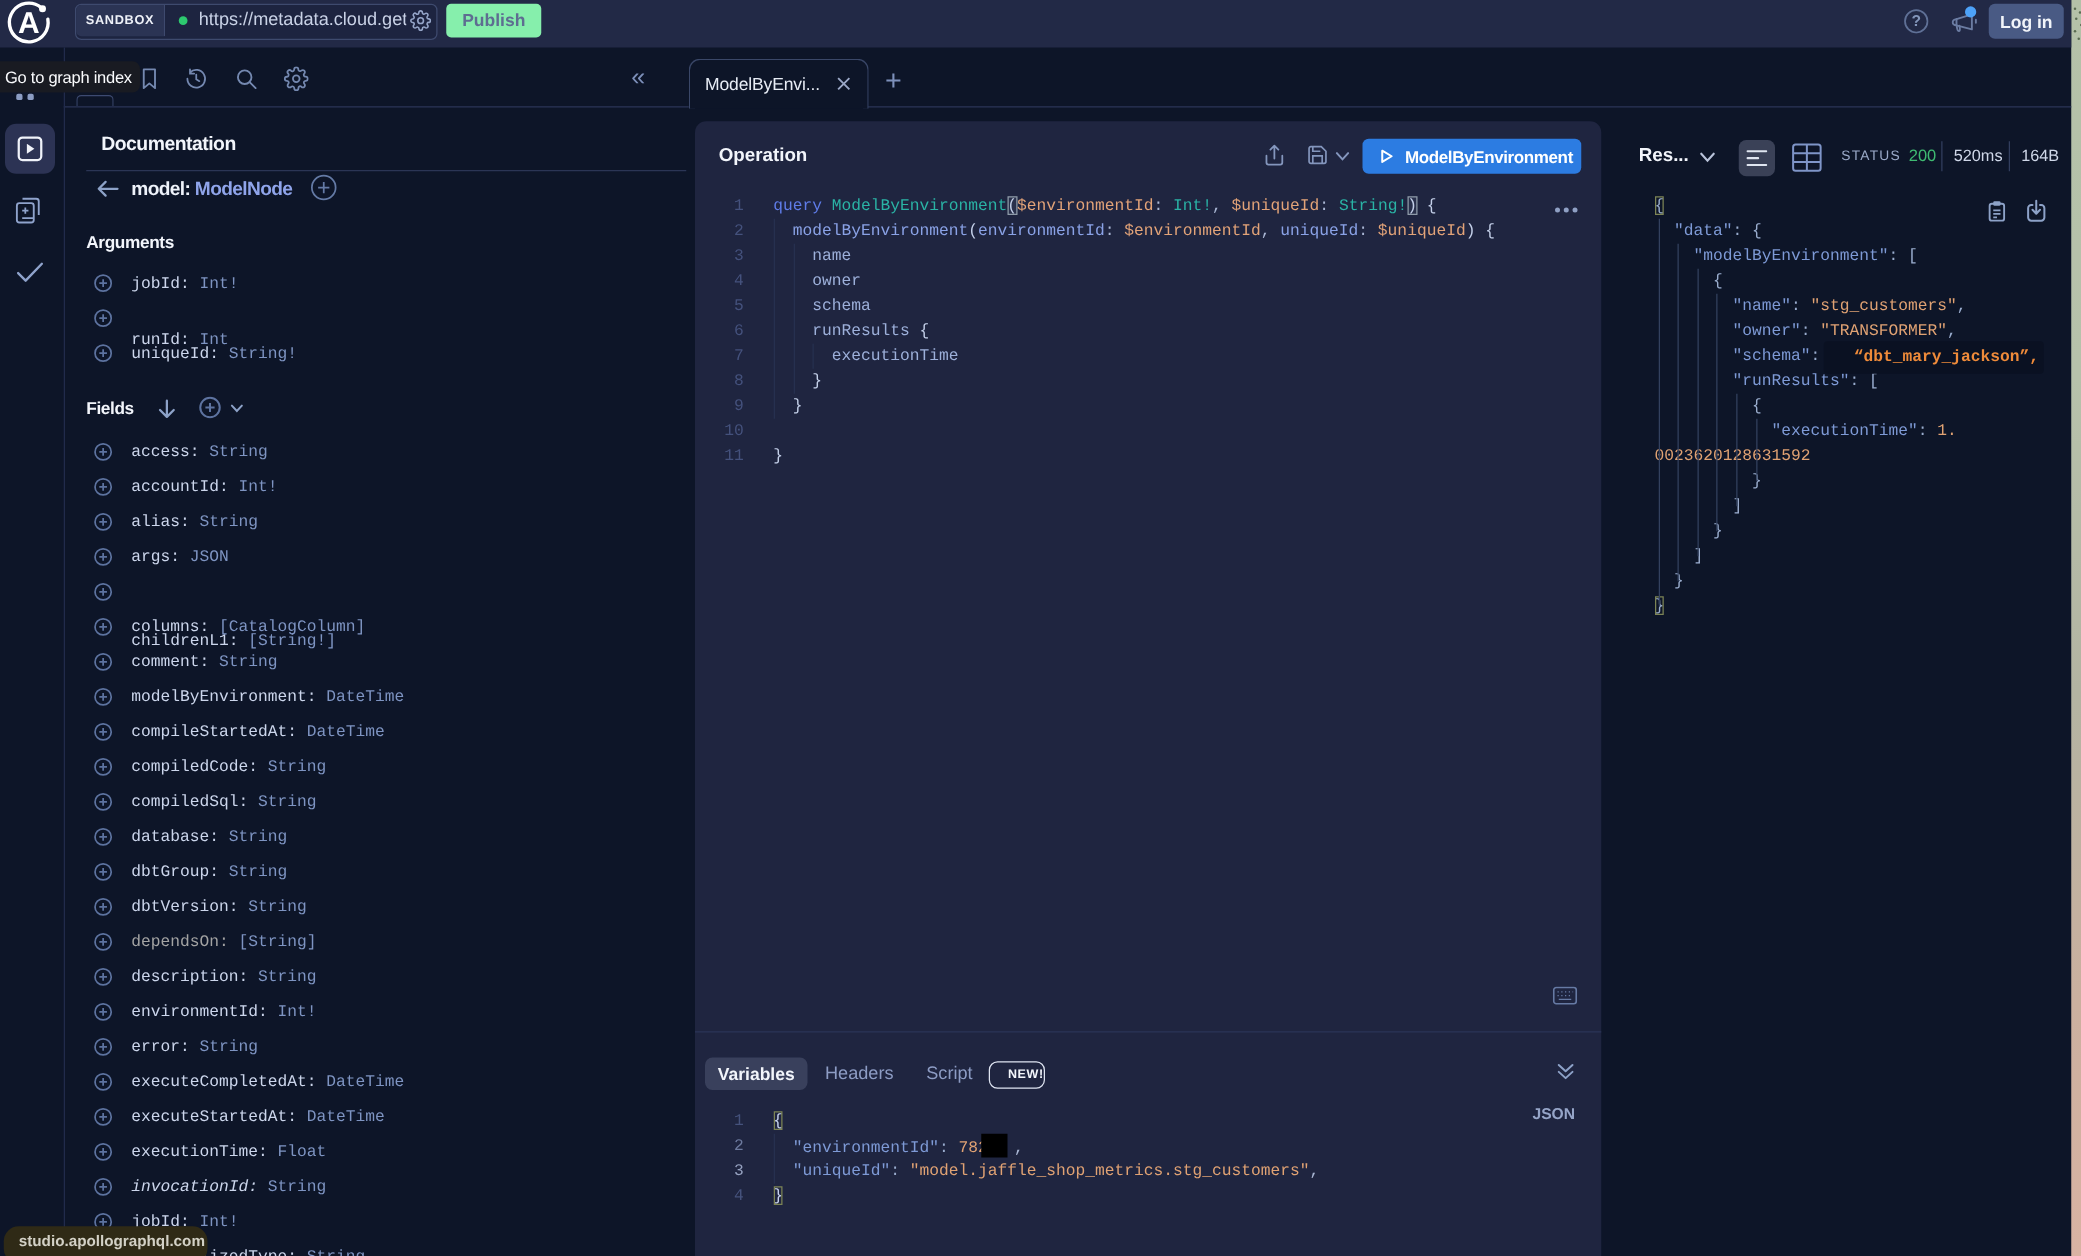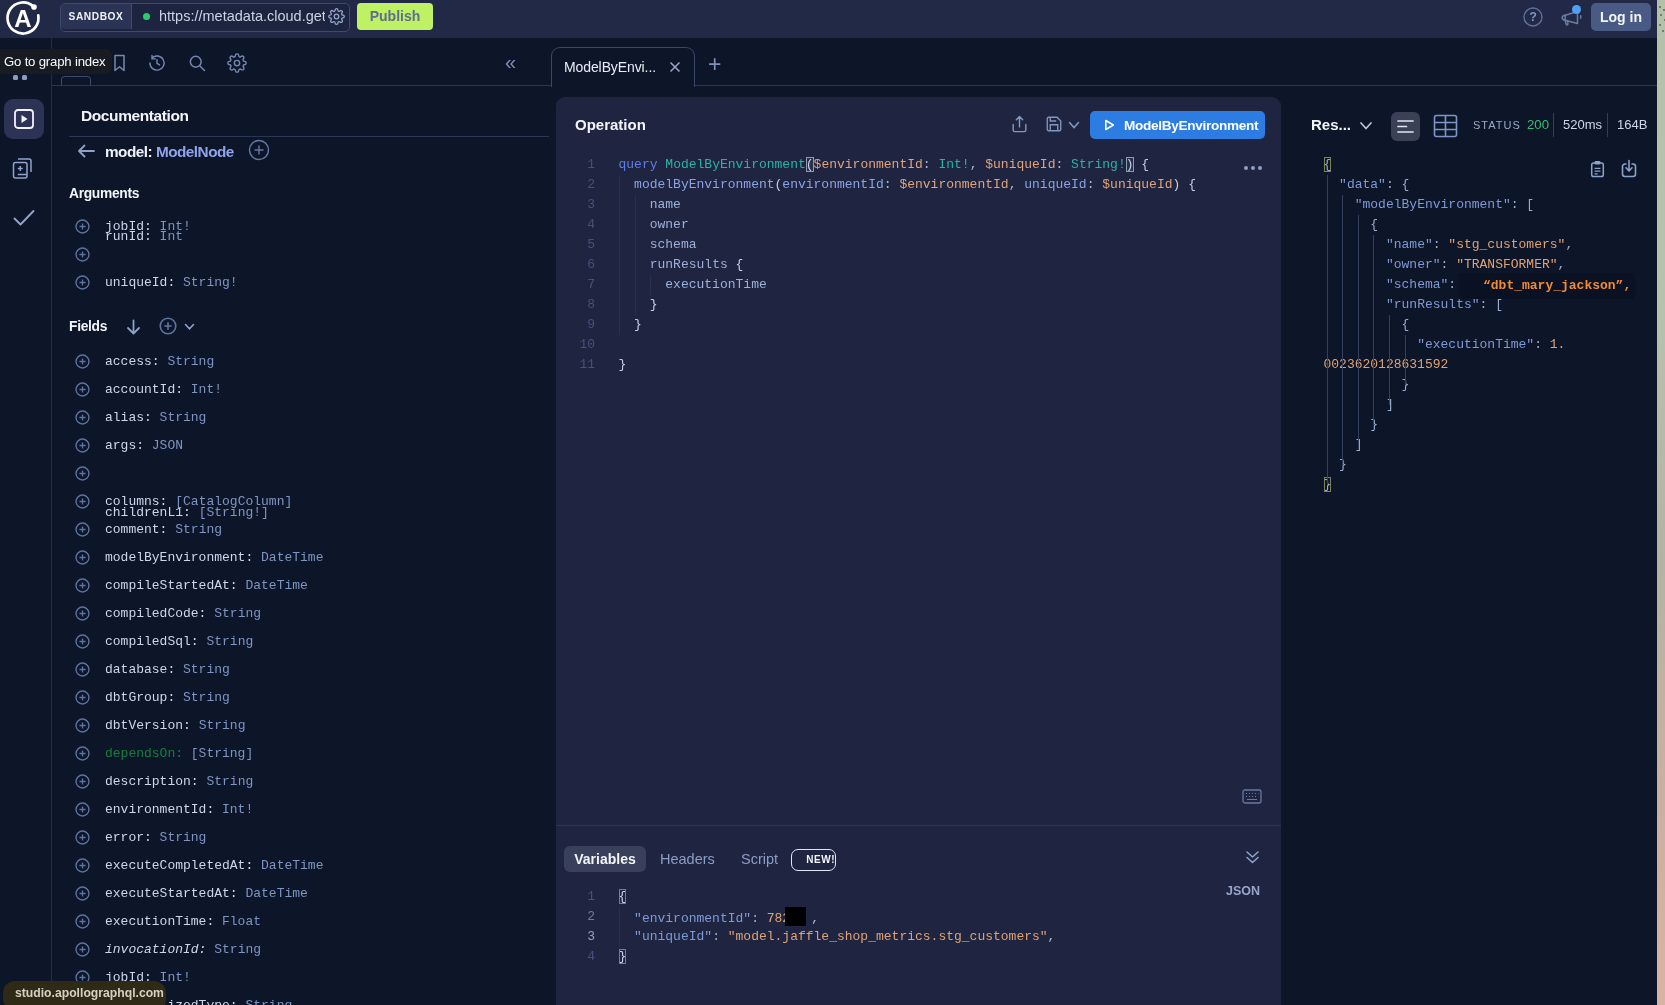--- a/index.html
+++ b/index.html
@@ -28,21 +28,21 @@
 </svg>
 <div class="abs" style="left:60px;top:3px;width:288px;height:27px;border:1px solid #3e4a6e;border-radius:5px;background:#1d2440;display:flex;align-items:center;"></div>
 <div class="abs" style="left:61px;top:4px;width:70px;height:25px;background:#2b3454;border-right:1px solid #3e4a6e;border-radius:4px 0 0 4px;"></div>
 <div class="abs" style="left:61px;top:4px;width:70px;height:17px;line-height:25px;text-align:center;color:#eef1f8;font-size:10.2px;font-weight:bold;letter-spacing:0.55px;">SANDBOX</div>
 <div class="abs" style="left:143px;top:13px;width:7px;height:7px;border-radius:50%;background:#2dc96f;"></div>
 <div class="abs" style="left:159px;top:4px;width:166px;height:25px;line-height:25px;overflow:hidden;color:#c9d2e6;font-size:14.5px;">https://metadata.cloud.getd</div>
 <svg class="abs" style="left:328px;top:8px;" width="17" height="17" viewBox="0 0 24 24" fill="none" stroke="#95a5c8" stroke-width="1.8">
 <circle cx="12" cy="12" r="3.2"></circle>
       <path d="M19.4 15a1.65 1.65 0 0 0 .33 1.82l.06.06a2 2 0 1 1-2.83 2.83l-.06-.06a1.65 1.65 0 0 0-1.82-.33 1.65 1.65 0 0 0-1 1.51V21a2 2 0 1 1-4 0v-.09A1.65 1.65 0 0 0 9 19.4a1.65 1.65 0 0 0-1.82.33l-.06.06a2 2 0 1 1-2.83-2.83l.06-.06a1.65 1.65 0 0 0 .33-1.82 1.65 1.65 0 0 0-1.51-1H3a2 2 0 1 1 0-4h.09A1.65 1.65 0 0 0 4.6 9a1.65 1.65 0 0 0-.33-1.82l-.06-.06a2 2 0 1 1 2.83-2.83l.06.06a1.65 1.65 0 0 0 1.82.33H9a1.65 1.65 0 0 0 1-1.51V3a2 2 0 1 1 4 0v.09a1.65 1.65 0 0 0 1 1.51 1.65 1.65 0 0 0 1.82-.33l.06-.06a2 2 0 1 1 2.83 2.83l-.06.06a1.65 1.65 0 0 0-.33 1.82V9a1.65 1.65 0 0 0 1.51 1H21a2 2 0 1 1 0 4h-.09a1.65 1.65 0 0 0-1.51 1z"></path>
     </svg>
-<div class="abs" style="left:357px;top:3px;width:76px;height:27px;background:#bef264;border-radius:4px;line-height:27px;text-align:center;color:#5e6d91;font-size:14px;font-weight:bold;">Publish</div>
+<div class="abs" style="left:357px;top:3px;width:76px;height:27px;background:#86efac;border-radius:4px;line-height:27px;text-align:center;color:#5e6d91;font-size:14px;font-weight:bold;">Publish</div>
 <svg class="abs" style="left:1523px;top:7px;" width="20" height="20" viewBox="0 0 20 20" fill="none">
 <circle cx="10" cy="10" r="9" stroke="#5f7096" stroke-width="1.4"></circle>
 <text x="10" y="14.2" text-anchor="middle" font-family="Liberation Sans,sans-serif" font-size="12.5" font-weight="bold" fill="#8396bb">?</text>
     </svg>
 <svg class="abs" style="left:1556px;top:6px;" width="27" height="22" viewBox="0 0 27 22" fill="none" stroke="#6b7ca2" stroke-width="1.5">
 <path d="M21.5 5.5 V17.5 M21.5 5.5 L9.2 9.3 M21.5 17.5 L9.2 14.3" stroke-linecap="round"></path>
 <path d="M9.2 9.3 C5.2 9.6 5.2 14 9.2 14.3 M9.2 9.1 V14.5" stroke-linecap="round"></path>
 <path d="M9.4 14.5 C9.6 17.6 10.2 19.2 11.4 18.8 C12.4 18.4 12 16.8 11.5 14.6" stroke-linecap="round"></path>
 <path d="M24.7 9.7 V12.2" stroke-linecap="round"></path>
 </svg>
@@ -104,21 +104,21 @@
 <div class="abs" style="left:69px;top:186px;color:#f2f5fb;font-size:13.8px;font-weight:bold;letter-spacing:-0.3px;">Arguments</div>
 <svg class="abs" style="left:75px;top:219px;" width="15" height="15" viewBox="0 0 22 22" fill="none" stroke="#5d73a0" stroke-width="2">
       <circle cx="11" cy="11" r="9.5"></circle>
       <path d="M11 6.5 v9 M6.5 11 h9"></path>
     </svg>
 <div class="abs mono" style="left:105px;top:217px;"><span style="color:#ccd6ec;">jobId:</span><span style="color:#7e94c2;"> Int!</span></div>
 <svg class="abs" style="left:75px;top:247px;" width="15" height="15" viewBox="0 0 22 22" fill="none" stroke="#5d73a0" stroke-width="2">
       <circle cx="11" cy="11" r="9.5"></circle>
       <path d="M11 6.5 v9 M6.5 11 h9"></path>
     </svg>
-<div class="abs mono" style="left:105px;top:227px;"><span style="color:#ccd6ec;">runId:</span><span style="color:#7e94c2;"> Int</span></div>
+<div class="abs mono" style="left:105px;top:262px;"><span style="color:#ccd6ec;">runId:</span><span style="color:#7e94c2;"> Int</span></div>
 <svg class="abs" style="left:75px;top:275px;" width="15" height="15" viewBox="0 0 22 22" fill="none" stroke="#5d73a0" stroke-width="2">
       <circle cx="11" cy="11" r="9.5"></circle>
       <path d="M11 6.5 v9 M6.5 11 h9"></path>
     </svg>
 <div class="abs mono" style="left:105px;top:273px;"><span style="color:#ccd6ec;">uniqueId:</span><span style="color:#7e94c2;"> String!</span></div>
 <div class="abs" style="left:69px;top:319px;color:#f2f5fb;font-size:13.8px;font-weight:bold;letter-spacing:-0.3px;">Fields</div>
 <svg class="abs" style="left:126px;top:319px;" width="15" height="16" viewBox="0 0 15 16" fill="none" stroke="#8da2c8" stroke-width="1.8">
 <path d="M7.5 1.5 V14 M2 9 L7.5 14.5 L13 9" stroke-linecap="round" stroke-linejoin="round"></path>
     </svg>
 <svg class="abs" style="left:159px;top:317px;" width="18" height="18" viewBox="0 0 22 22" fill="none" stroke="#5d73a0" stroke-width="2">
@@ -195,21 +195,21 @@
 <div class="abs mono" style="left:105px;top:688px;"><span style="color:#ccd6ec;">dbtGroup:</span><span style="color:#7e94c2;"> String</span></div>
 <svg class="abs" style="left:75px;top:718px;" width="15" height="15" viewBox="0 0 22 22" fill="none" stroke="#5d73a0" stroke-width="2">
       <circle cx="11" cy="11" r="9.5"></circle>
       <path d="M11 6.5 v9 M6.5 11 h9"></path>
     </svg>
 <div class="abs mono" style="left:105px;top:716px;"><span style="color:#ccd6ec;">dbtVersion:</span><span style="color:#7e94c2;"> String</span></div>
 <svg class="abs" style="left:75px;top:746px;" width="15" height="15" viewBox="0 0 22 22" fill="none" stroke="#5d73a0" stroke-width="2">
       <circle cx="11" cy="11" r="9.5"></circle>
       <path d="M11 6.5 v9 M6.5 11 h9"></path>
     </svg>
-<div class="abs mono" style="left:105px;top:744px;"><span style="color:#15803d;">dependsOn:</span><span style="color:#7e94c2;"> [String]</span></div>
+<div class="abs mono" style="left:105px;top:744px;"><span style="color:#a3a3a3;">dependsOn:</span><span style="color:#7e94c2;"> [String]</span></div>
 <svg class="abs" style="left:75px;top:774px;" width="15" height="15" viewBox="0 0 22 22" fill="none" stroke="#5d73a0" stroke-width="2">
       <circle cx="11" cy="11" r="9.5"></circle>
       <path d="M11 6.5 v9 M6.5 11 h9"></path>
     </svg>
 <div class="abs mono" style="left:105px;top:772px;"><span style="color:#ccd6ec;">description:</span><span style="color:#7e94c2;"> String</span></div>
 <svg class="abs" style="left:75px;top:802px;" width="15" height="15" viewBox="0 0 22 22" fill="none" stroke="#5d73a0" stroke-width="2">
       <circle cx="11" cy="11" r="9.5"></circle>
       <path d="M11 6.5 v9 M6.5 11 h9"></path>
     </svg>
 <div class="abs mono" style="left:105px;top:800px;"><span style="color:#ccd6ec;">environmentId:</span><span style="color:#7e94c2;"> Int!</span></div>

